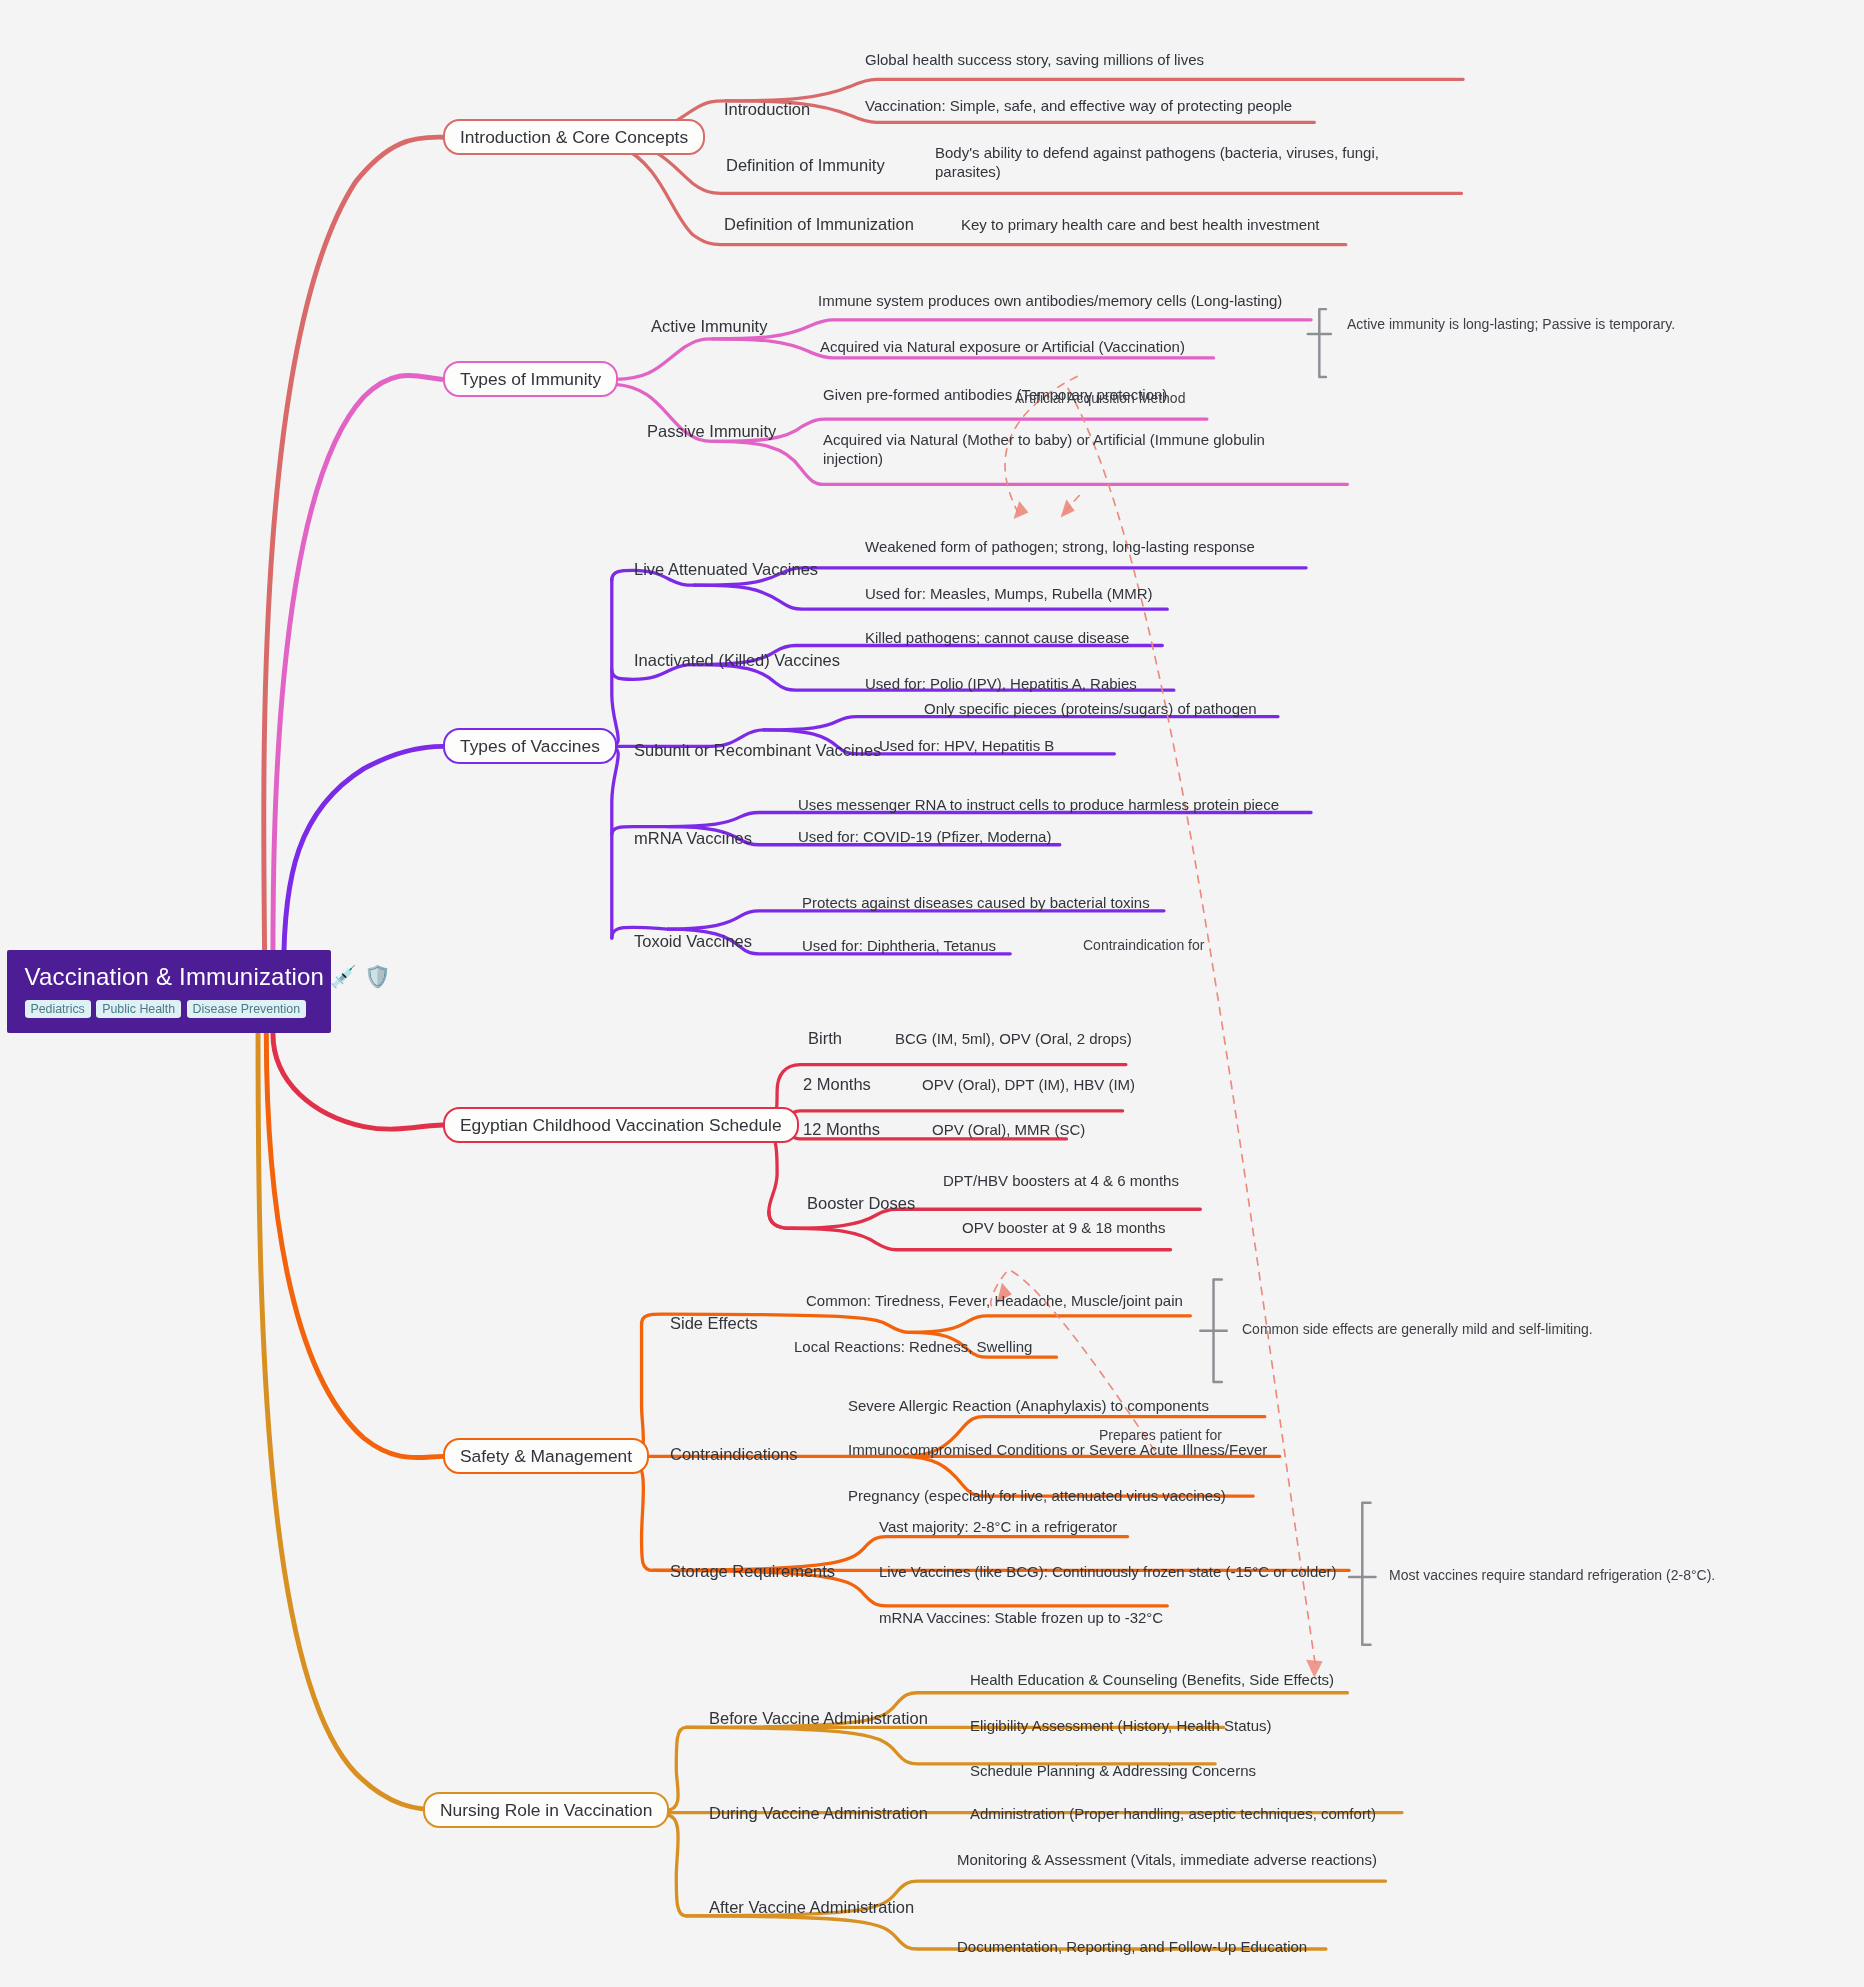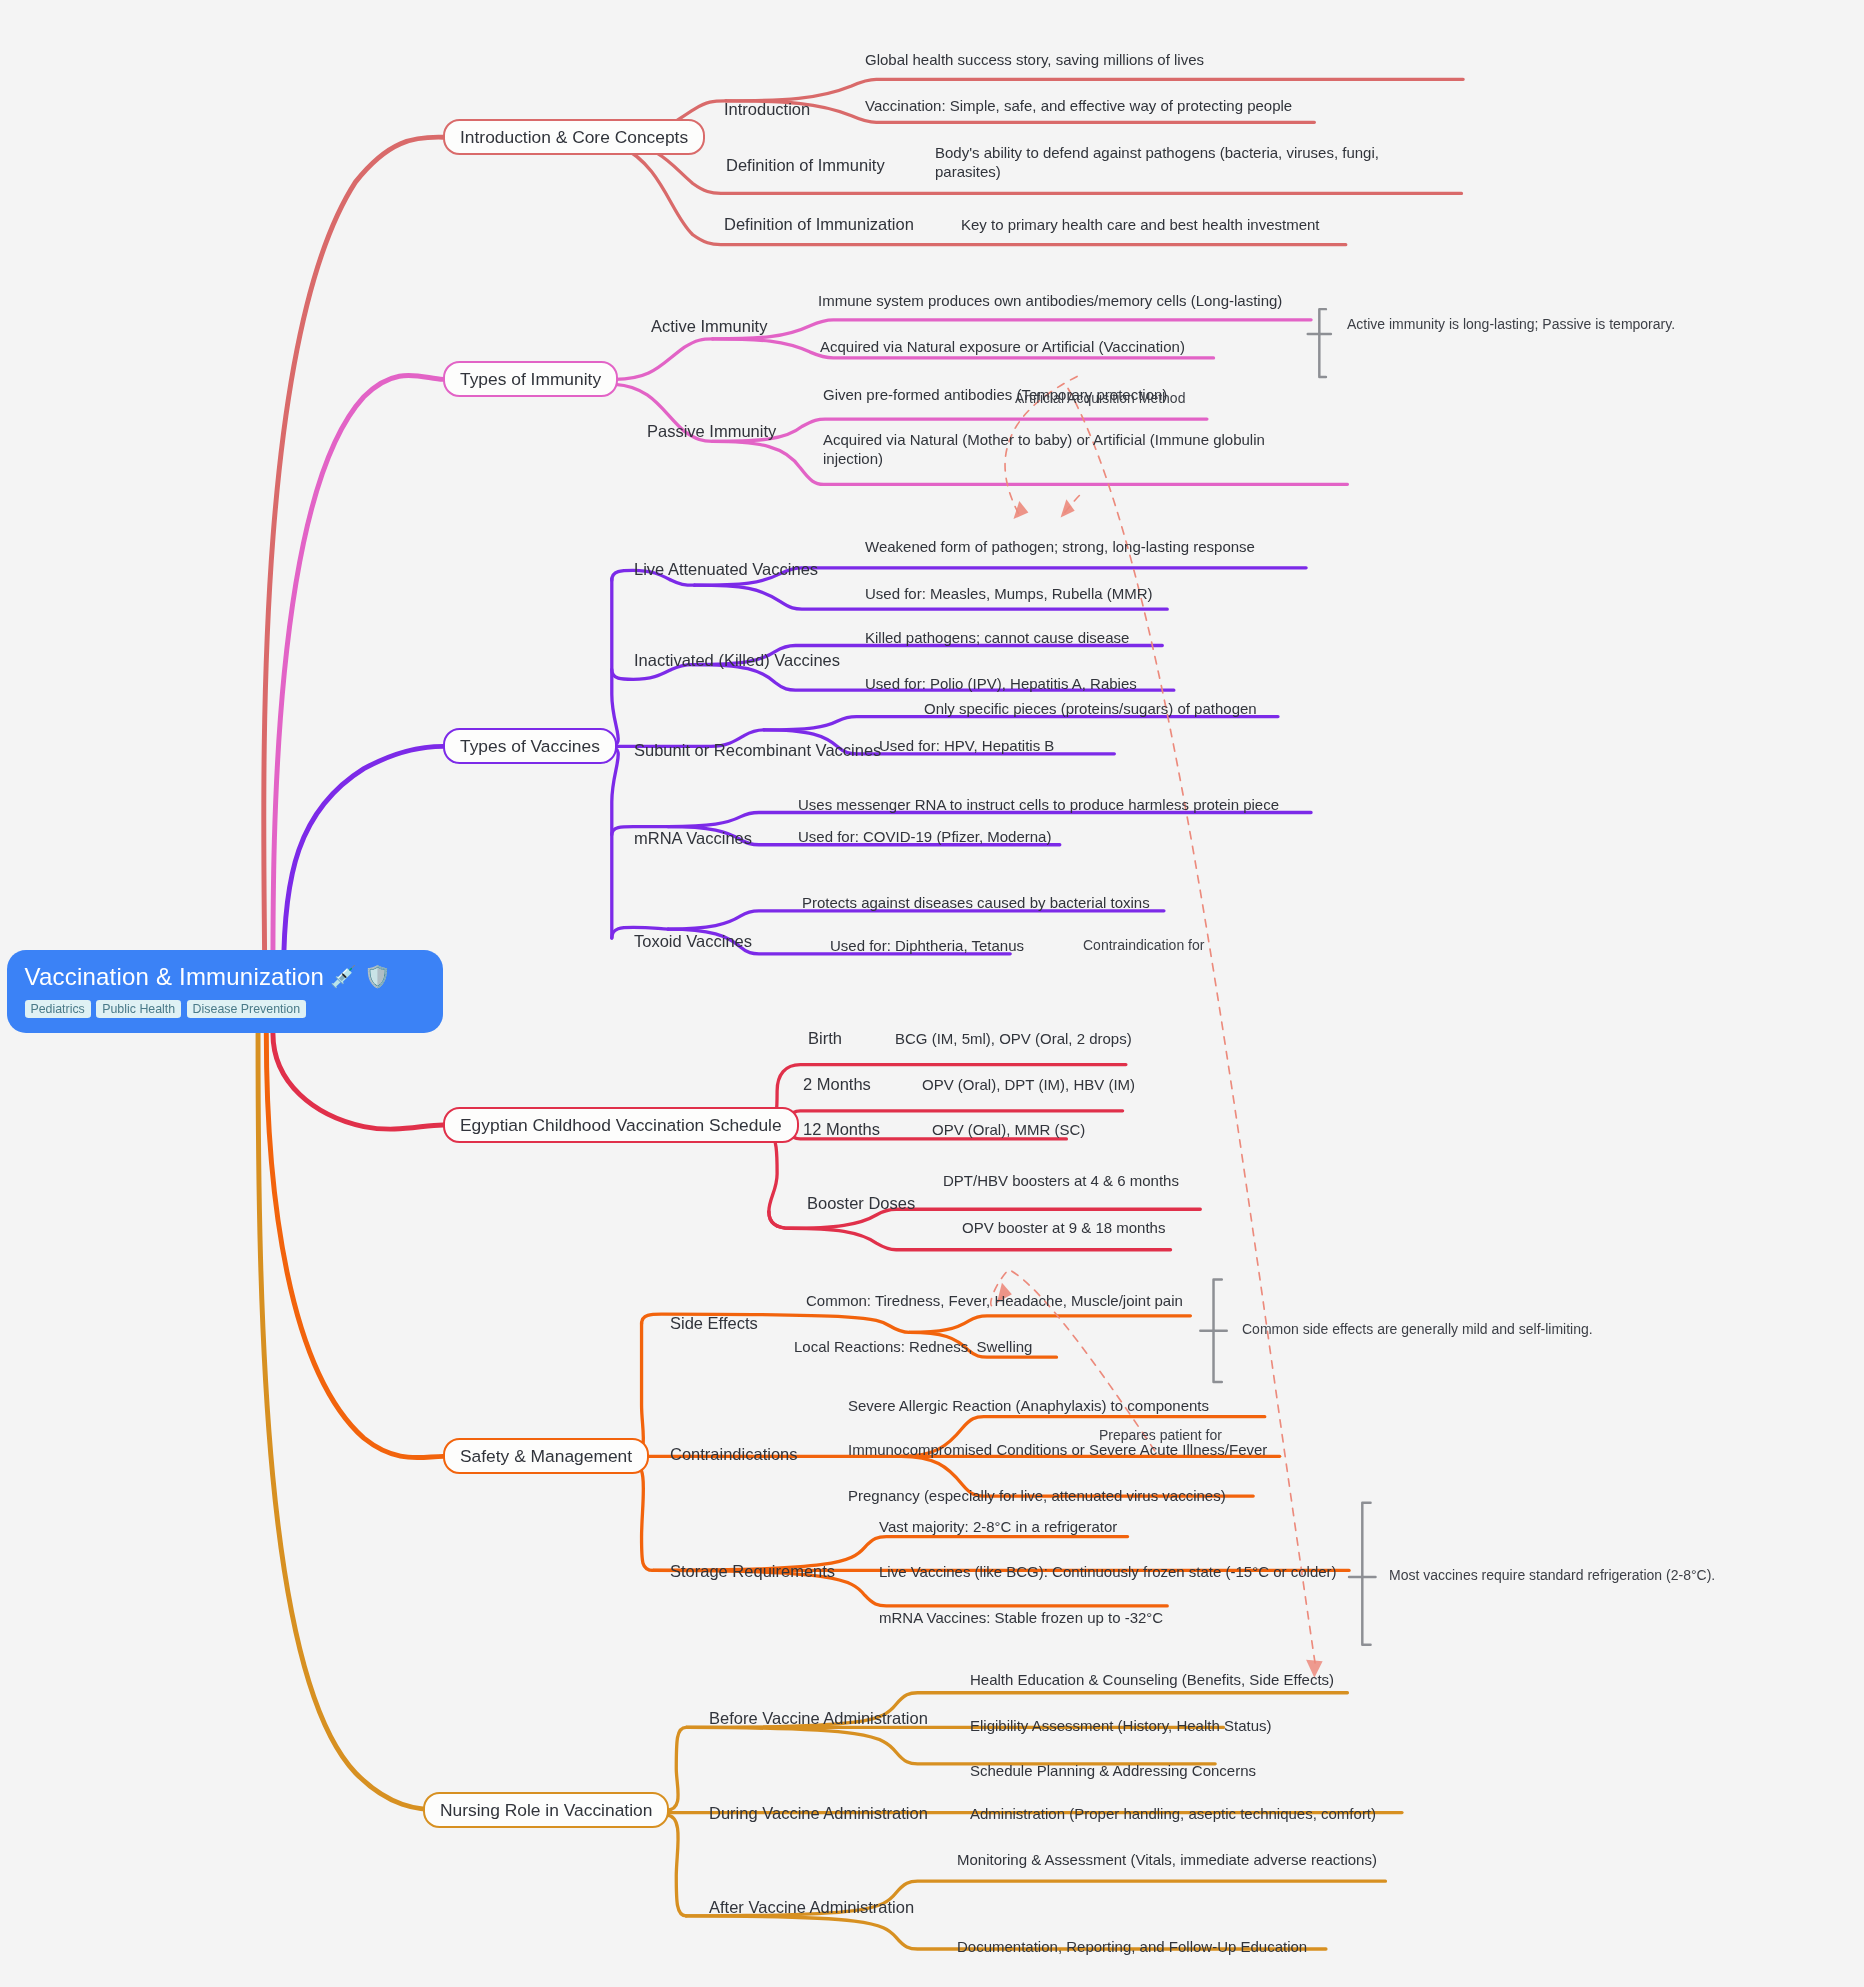--- a/index.html
+++ b/index.html
@@ -9,22 +9,22 @@
     font-family:"Liberation Sans", sans-serif;
     color:#2f3136;
     position:relative;
     overflow:hidden;
   }
   #svg-layer{position:absolute;left:0;top:0;width:1865px;height:1987px;pointer-events:none;}
   .node{position:absolute;}
 
   
   #root-node{
-    left:6.6px;top:950px;width:436px;
-    background:#3b82f6;border-radius:19px;
+    left:6.6px;top:950px;width:324px;
+    background:#4c1d95;border-radius:2px;
     padding:13.2px 18px 15px 18px;box-sizing:border-box;
   }
   #root-title{
     color:#ffffff;font-size:24px;font-weight:400;letter-spacing:0.2px;
     white-space:nowrap;display:flex;align-items:center;gap:6.6px;
   }
   #root-title .emo{font-size:21.5px;}
   #root-tags{margin-top:9px;display:flex;gap:5.8px;}
   #root-tags span{
     background:#dff1f4;color:#4a7a88;font-size:12.4px;
@@ -222,21 +222,21 @@
 <div class="l2" style="left:634px;top:741px;">Subunit or Recombinant Vaccines</div>
 <div class="leaf nw" style="left:924px;top:699px;">Only specific pieces (proteins/sugars) of pathogen</div>
 <div class="leaf nw" style="left:879px;top:736px;">Used for: HPV, Hepatitis B</div>
 
 <div class="l2" style="left:634px;top:829px;">mRNA Vaccines</div>
 <div class="leaf nw" style="left:798px;top:795px;">Uses messenger RNA to instruct cells to produce harmless protein piece</div>
 <div class="leaf nw" style="left:798px;top:827px;">Used for: COVID-19 (Pfizer, Moderna)</div>
 
 <div class="l2" style="left:634px;top:932px;">Toxoid Vaccines</div>
 <div class="leaf nw" style="left:802px;top:893px;">Protects against diseases caused by bacterial toxins</div>
-<div class="leaf nw" style="left:830px;top:936px;">Used for: Diphtheria, Tetanus</div>
+<div class="leaf nw" style="left:802px;top:936px;">Used for: Diphtheria, Tetanus</div>
 
 <div class="xlabel" style="left:1083px;top:937px;">Contraindication for</div>
 <div class="xlabel" style="left:1015px;top:390px;">Artificial Acquisition Method</div>
 
 <div class="l2" style="left:808px;top:1029px;">Birth</div>
 <div class="leaf nw" style="left:895px;top:1029px;">BCG (IM, 5ml), OPV (Oral, 2 drops)</div>
 
 <div class="l2" style="left:803px;top:1075px;">2 Months</div>
 <div class="leaf nw" style="left:922px;top:1075px;">OPV (Oral), DPT (IM), HBV (IM)</div>
 

